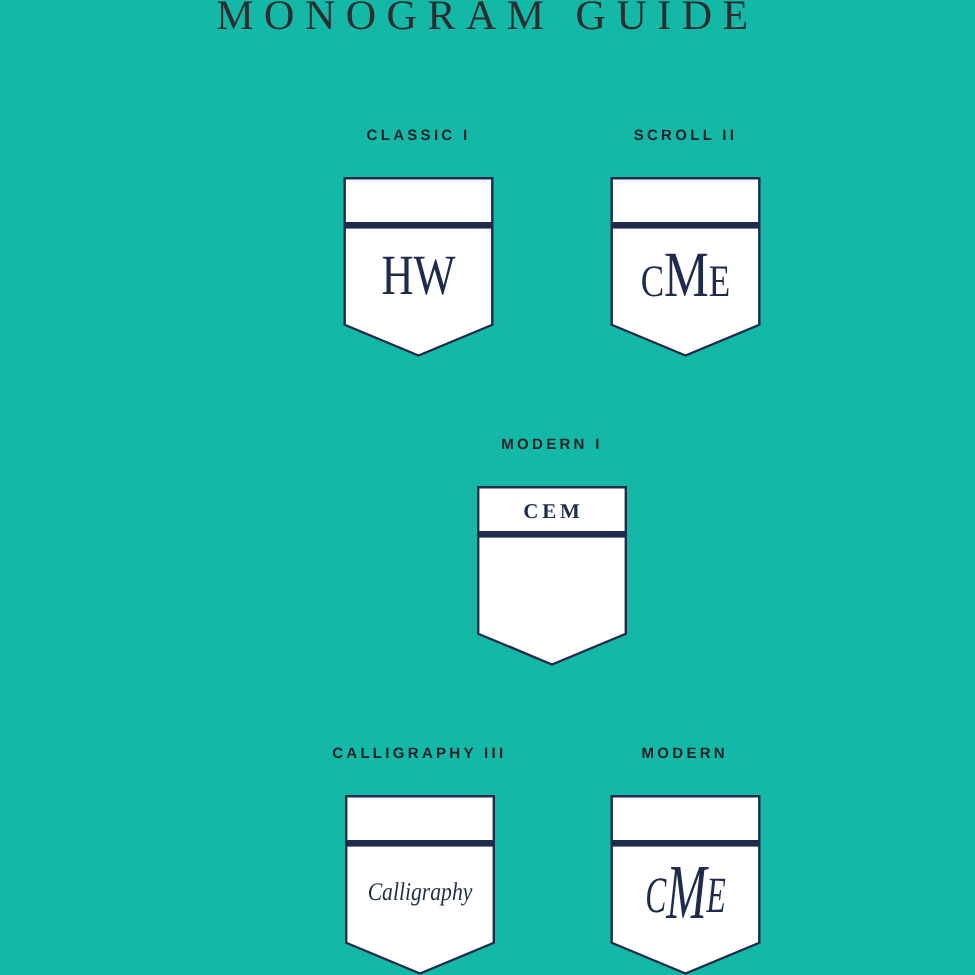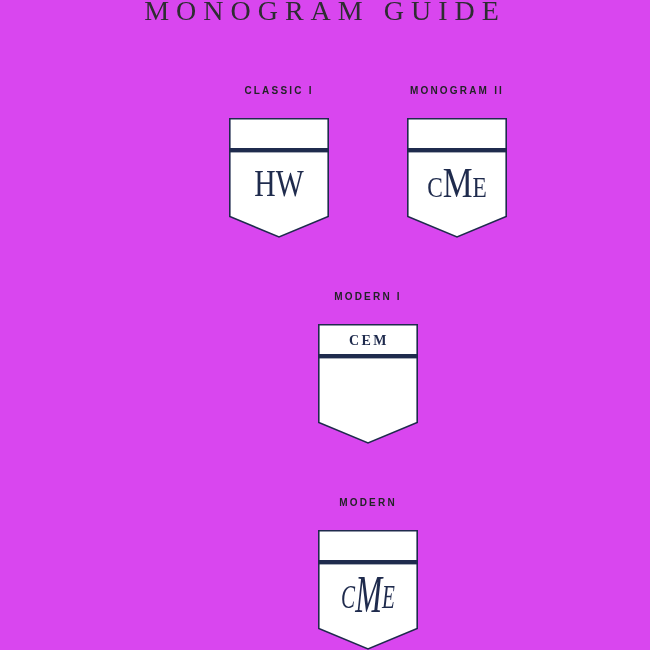--- a/index.html
+++ b/index.html
@@ -1,20 +1,20 @@
 <!DOCTYPE html>
 <html><head>
 <meta charset="utf-8">
 <style>
   html, body { margin: 0; padding: 0; background: #ffffff; }
   .page {
     position: relative;
     width: 650px;
     height: 650px;
-    background: #d946ef;
+    background: #14b8a6;
     overflow: hidden;
     font-family: "Liberation Sans", sans-serif;
   }
   .title {
     position: absolute;
     top: -3px;
     left: 0;
     right: 0;
     text-align: center;
     font-family: "Liberation Serif", serif;
@@ -82,21 +82,21 @@
     <div class="cell">
       <div class="style-label">CLASSIC I</div>
       <svg class="pennant" viewBox="0 0 100 120">
         <polygon class="shape" points="0.8,0.8 99.2,0.8 99.2,98.5 50,119 0.8,98.5"></polygon>
         <rect class="stripe" x="0.8" y="30" width="98.4" height="4.4"></rect>
         <text class="serif t-hw" transform="translate(50,78) scale(0.78,1)" text-anchor="middle">HW</text>
       </svg>
     </div>
 
     <div class="cell">
-      <div class="style-label">MONOGRAM II</div>
+      <div class="style-label">SCROLL II</div>
       <svg class="pennant" viewBox="0 0 100 120">
         <polygon class="shape" points="0.8,0.8 99.2,0.8 99.2,98.5 50,119 0.8,98.5"></polygon>
         <rect class="stripe" x="0.8" y="30" width="98.4" height="4.4"></rect>
         <text class="serif" transform="translate(50,79) scale(0.78,1)" text-anchor="middle">
           <tspan class="t-cme-s">C</tspan><tspan class="t-cme-l">M</tspan><tspan class="t-cme-s">E</tspan>
         </text>
       </svg>
     </div>
 
 
@@ -112,20 +112,28 @@
         <text class="t-band" x="51" y="21" text-anchor="middle">CEM</text>
       </svg>
     </div>
 
 
   </div>
 
   <div class="row row-3">
 
 
+    <div class="cell">
+      <div class="style-label">CALLIGRAPHY III</div>
+      <svg class="pennant" viewBox="0 0 100 120">
+        <polygon class="shape" points="0.8,0.8 99.2,0.8 99.2,98.5 50,119 0.8,98.5"></polygon>
+        <rect class="stripe" x="0.8" y="30" width="98.4" height="4.4"></rect>
+        <text class="script t-callig" transform="translate(50,70) scale(0.85,1)" text-anchor="middle">Calligraphy</text>
+      </svg>
+    </div>
 
     <div class="cell">
       <div class="style-label">MODERN</div>
       <svg class="pennant" viewBox="0 0 100 120">
         <polygon class="shape" points="0.8,0.8 99.2,0.8 99.2,98.5 50,119 0.8,98.5"></polygon>
         <rect class="stripe" x="0.8" y="30" width="98.4" height="4.4"></rect>
         <text class="script" transform="translate(50,78) scale(0.62,1)" text-anchor="middle">
           <tspan class="t-scroll-s">C</tspan><tspan class="t-scroll-l" dy="4">M</tspan><tspan class="t-scroll-s" dy="-4">E</tspan>
         </text>
       </svg>

